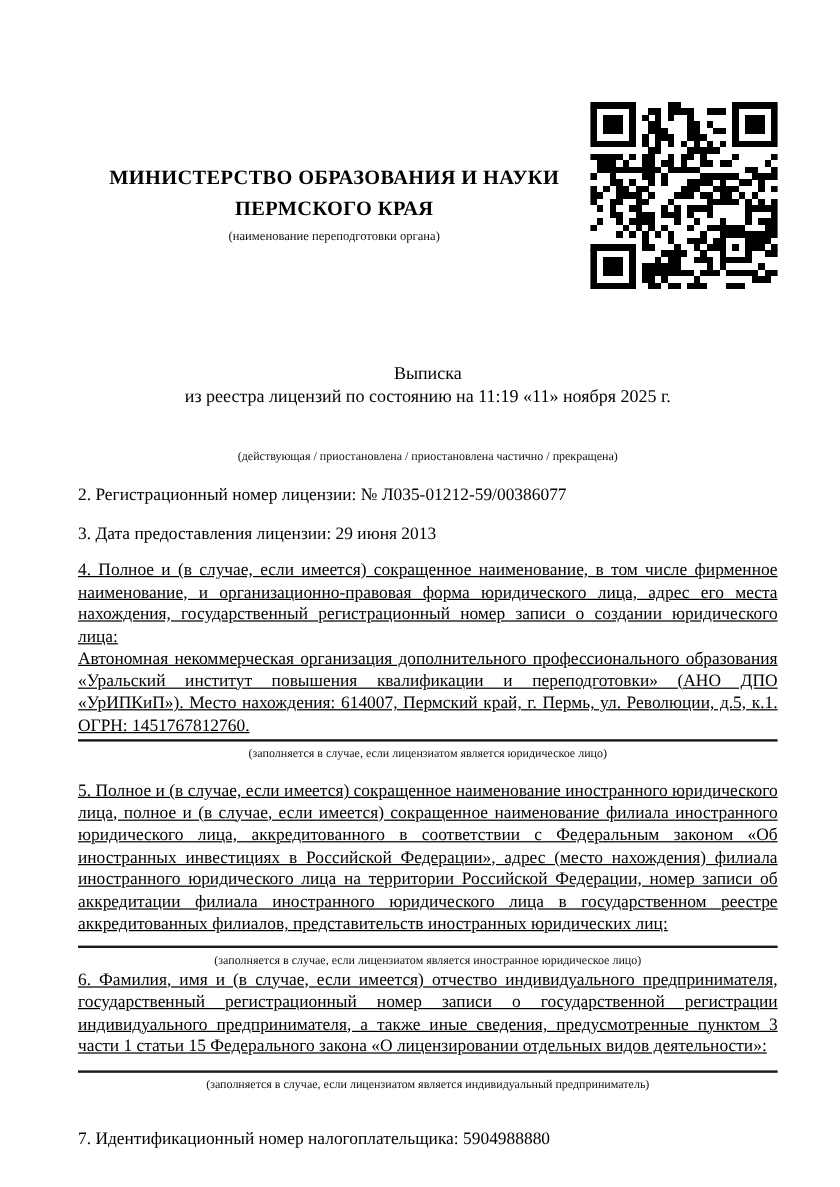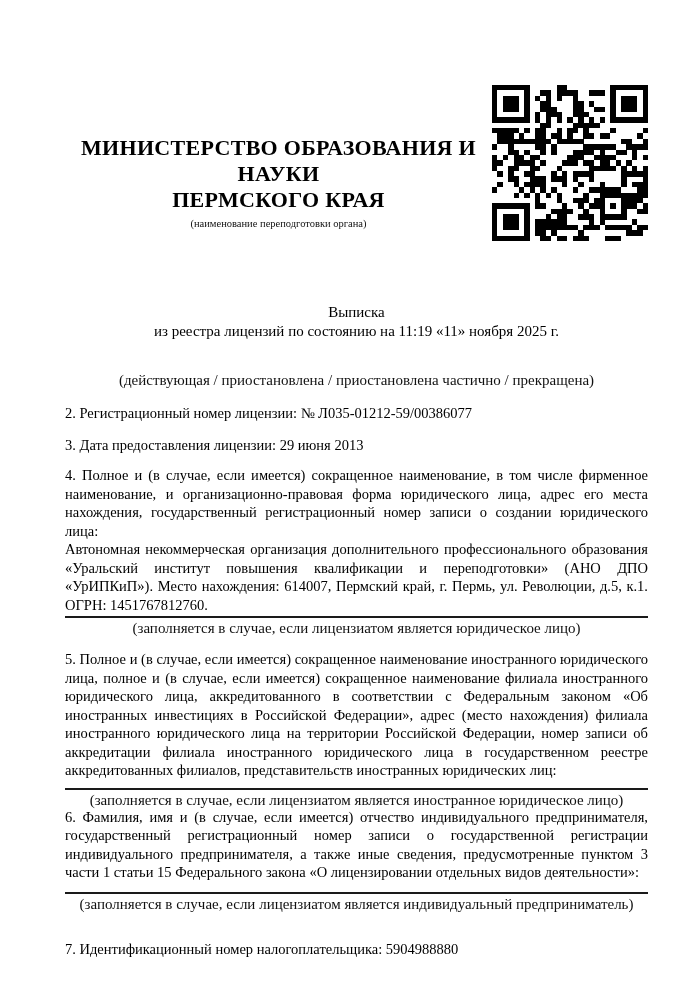--- a/index.html
+++ b/index.html
@@ -12,32 +12,32 @@
     position: relative;
   }
   .content {
     padding: 0 52px 0 65px;
     width: 700px; height: 989px;
   }
   
   .header-row { display: flex; align-items: flex-start; margin-top: 85px; }
   .title-block { width: 440px; text-align: center; padding-top: 50px; }
   .ministry {
-    font-weight: bold; font-size: 22px; line-height: 26px;
+    font-weight: bold; font-size: 17px; line-height: 26px;
     letter-spacing: 0.3px;
   }
   .ministry-caption { font-size: 10.5px; margin-top: 5px; color: #111; }
   .qr { width: 156px; height: 156px; margin-left: auto; flex: none; }
   
   .doc-title { margin-top: 62px; text-align: center; font-size: 15px; line-height: 18.5px; }
   
   .item { font-size: 14.5px; line-height: 18.5px; }
-  .item p.just { text-align: justify; }
+  .item p.just { text-align: justify; text-decoration: underline; }
   .small-caption {
-    font-size: 15px; line-height: 15px; text-align: center; color: #111;
+    font-size: 10px; line-height: 15px; text-align: center; color: #111;
     margin-top: 3px;
   }
   .rule { border: none; border-top: 2px solid #1a1a1a; height: 0; width: 100%; }
   .mt-item1 { margin-top: 33px; }
   .mt-item2 { margin-top: 16px; }
   .mt-item3 { margin-top: 13px; }
   .mt-item4 { margin-top: 12px; }
   .mt-item5 { margin-top: 14px; }
   .mt-item6 { }
   .mt-item7 { margin-top: 28px; }

